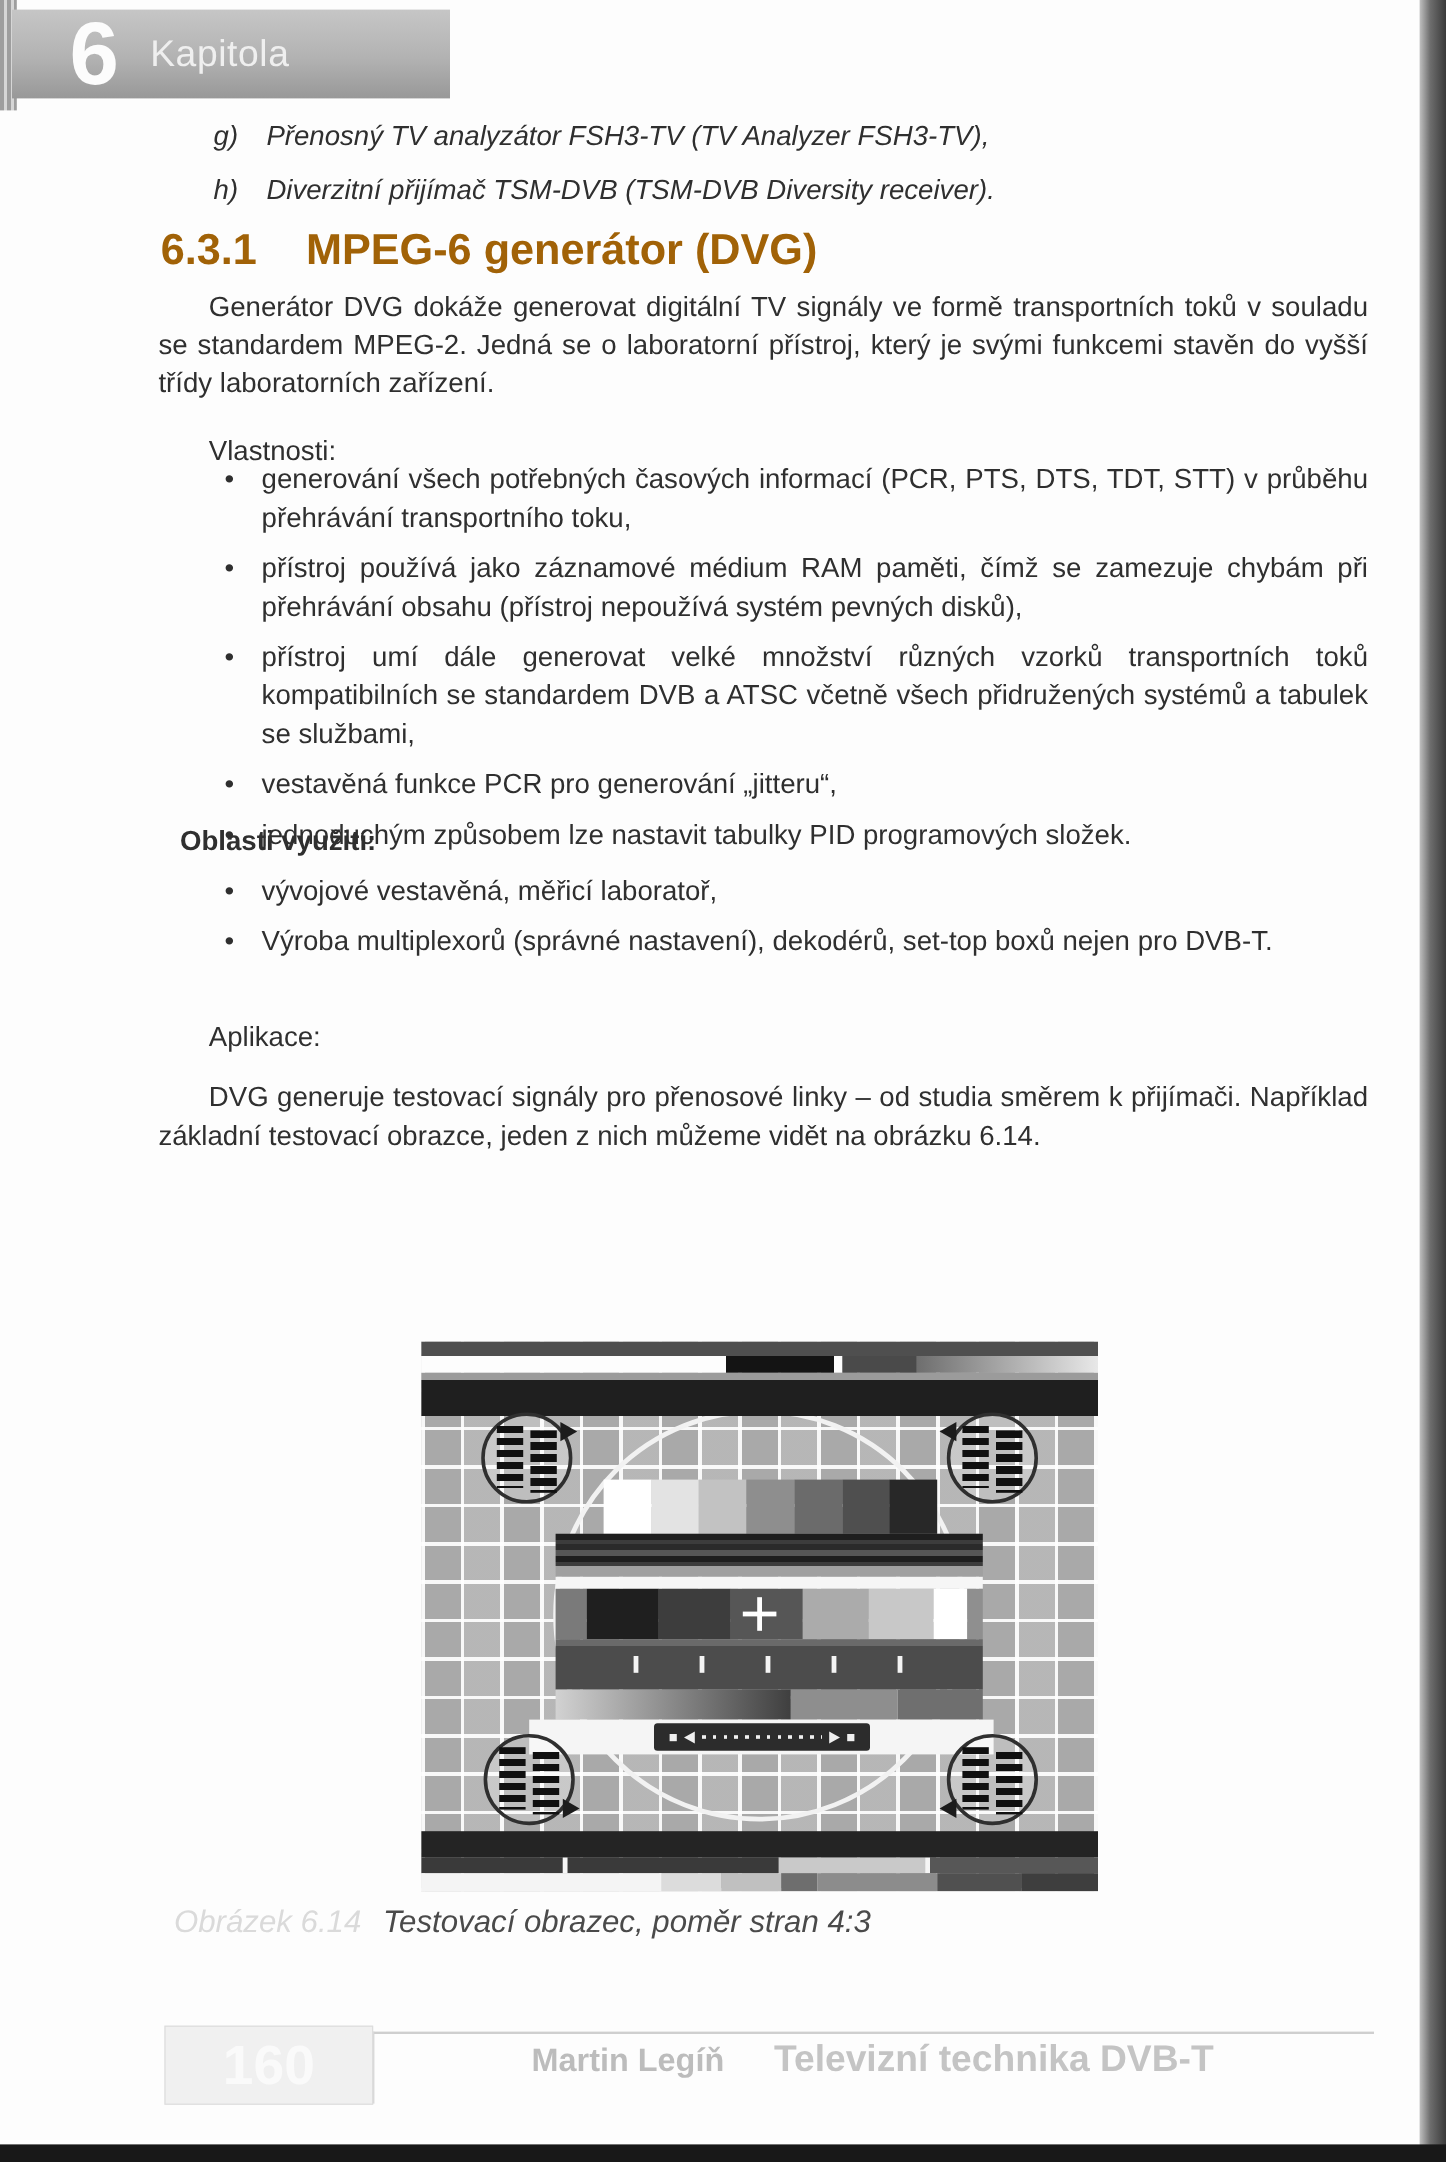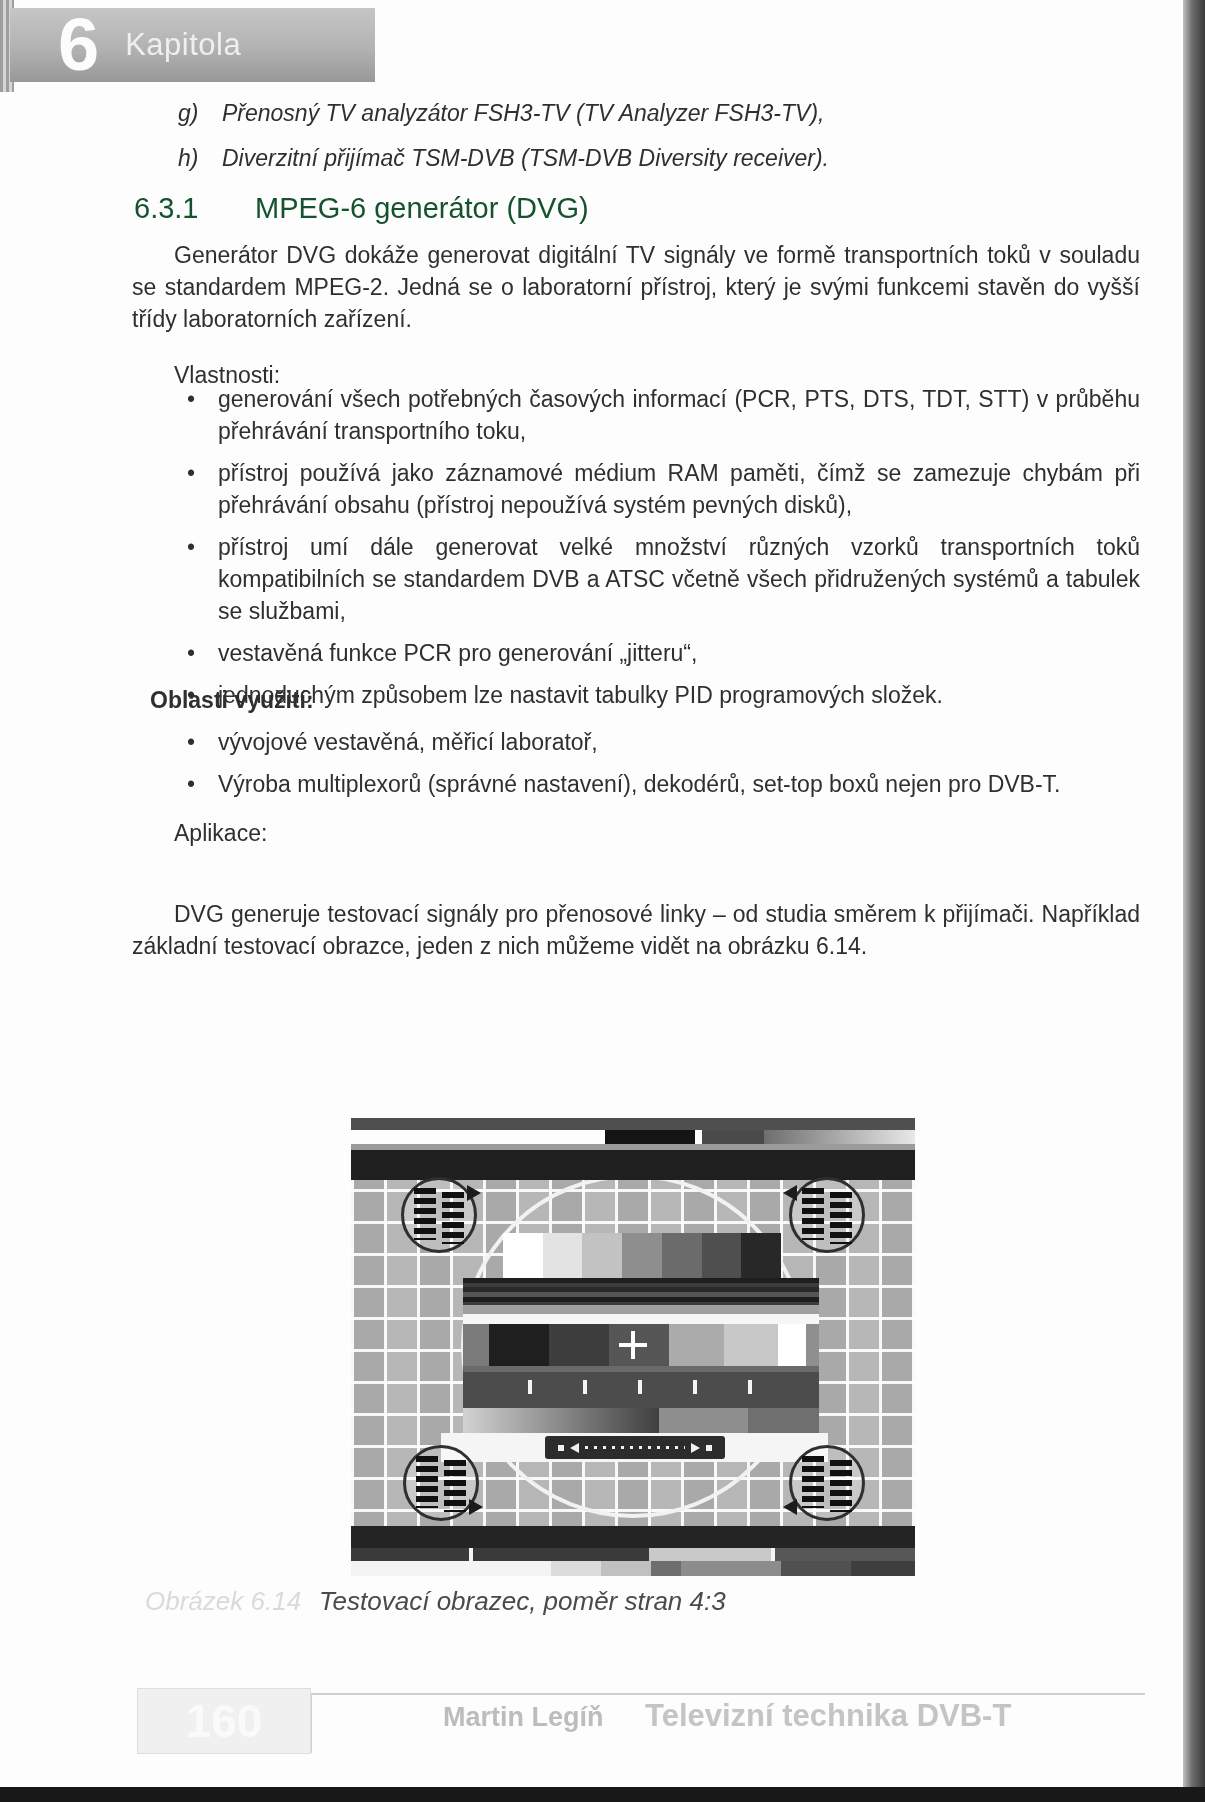--- a/index.html
+++ b/index.html
@@ -18,21 +18,21 @@
   
   .chapter-bar{position:absolute;left:10px;top:8px;width:365px;height:74px;
     background:linear-gradient(180deg,#c6c6c6 0%,#b2b2b2 55%,#989898 100%);
     display:flex;align-items:center;}
   .chapter-num{font-size:74px;font-weight:bold;color:#fcfcfc;line-height:1;margin:0 26px 0 48px;}
   .chapter-word{font-size:31px;color:#efefef;letter-spacing:.5px;}
   
   .txt{position:absolute;font-size:23px;line-height:32px;}
   .lettered{left:178px;width:966px;font-style:italic;}
   .lettered .lbl{display:inline-block;width:44px;}
-  .sec-head{left:134px;font-size:29px;font-weight:normal;color:#14532d;display:flex;}
+  .sec-head{left:134px;font-size:36px;font-weight:bold;color:#a16207;display:flex;}
   .sec-head .sec-num{width:121px;}
   .para{left:132px;width:1008px;text-align:justify;text-indent:42px;}
   .plain-label{left:174px;}
   .bold-label{left:150px;font-weight:bold;}
   .blist{left:185px;width:955px;}
   .bullet-item{position:relative;padding-left:33px;text-align:justify;margin-bottom:10px;}
   .bullet-item .dot::before{content:"\2022";}
   .bullet-item .dot{position:absolute;left:2px;top:0;}
   
   .caption{position:absolute;left:145px;top:1586px;font-style:italic;font-size:26px;display:flex;gap:18px;}
@@ -136,21 +136,21 @@
     <div class="bullet-item"><span class="dot"></span><span>vestavěná funkce PCR pro generování „jitteru“,</span></div>
     <div class="bullet-item"><span class="dot"></span><span>jednoduchým způsobem lze nastavit tabulky PID programových složek.</span></div>
   </div>
 
   <div class="txt bold-label" style="top:684px;">Oblasti využití:</div>
   <div class="txt blist" style="top:726px;">
     <div class="bullet-item"><span class="dot"></span><span>vývojové vestavěná, měřicí laboratoř,</span></div>
     <div class="bullet-item"><span class="dot"></span><span>Výroba multiplexorů (správné nastavení), dekodérů, set-top boxů nejen pro DVB-T.</span></div>
   </div>
 
-  <div class="txt plain-label" style="top:817px;">Aplikace:</div>
+  <div class="txt plain-label" style="top:848px;">Aplikace:</div>
   <div class="txt para" style="top:898px;">DVG generuje testovací signály pro přenosové linky – od studia směrem k přijímači. Například základní testovací obrazce, jeden z nich můžeme vidět na obrázku 6.14.</div>
 
   <div class="card">
     <div class="ring"></div>
 
     <div class="t1"></div>
     <div class="t2">
       <i style="width:45%;background:#fdfdfd;"></i>
       <i style="width:16%;background:#141414;"></i>
       <i style="width:1.2%;background:#fdfdfd;"></i>

